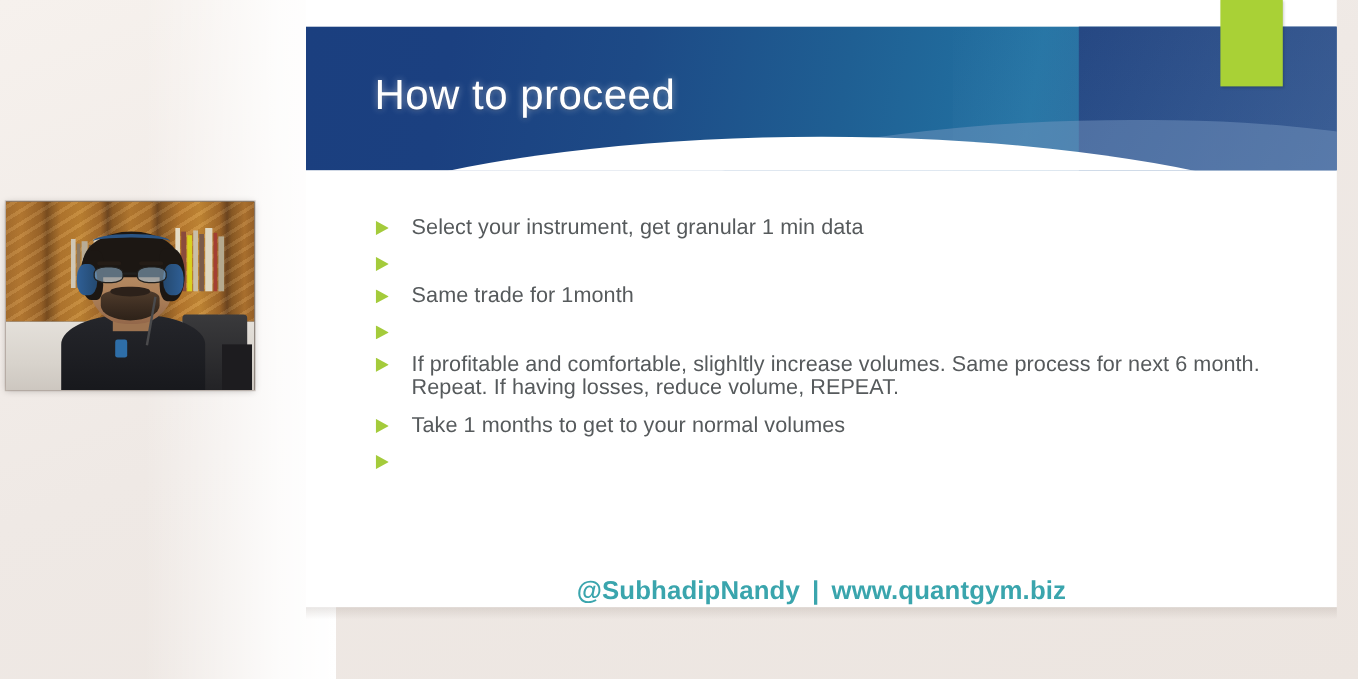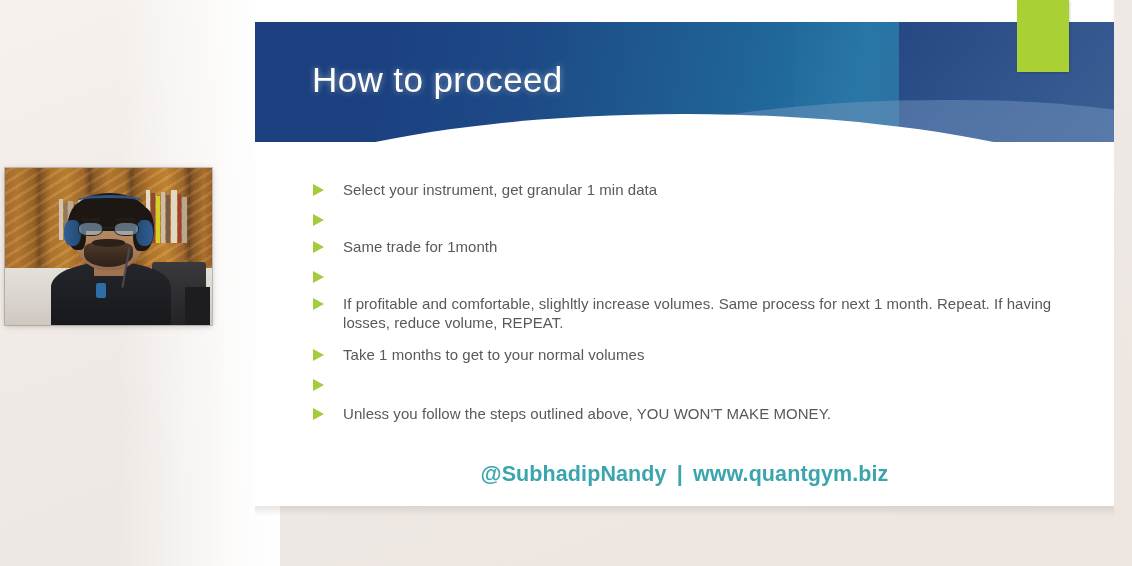--- a/index.html
+++ b/index.html
@@ -258,31 +258,31 @@
   .bullet-marker {
     flex: 0 0 auto;
     width: 11px; height: 12px;
     margin-top: 4px;
     margin-right: 19px;
     background: #a4cb3b;
     clip-path: polygon(0 0, 100% 50%, 0 100%);
   }
   .bullet-text {
     color: #565a5c;
-    font-size: 15px;
+    font-size: 18px;
     line-height: 19px;
     font-weight: 400;
     letter-spacing: .05px;
   }
   .bullet.tight { margin-bottom: 13px; }
 
   
   #footer {
     position: absolute;
-    left: 0; top: 462px;
+    left: 0; top: 480px;
     width: 859px;
     text-align: center;
     z-index: 5;
     color: #3aa5ad;
     font-size: 21.5px;
     font-weight: 700;
     letter-spacing: .1px;
   }
   #footer .sep { padding: 0 4px; }
 
@@ -375,36 +375,32 @@
         <span class="bullet-marker"></span>
         <span class="bullet-text">Same trade for 1month</span>
       </div>
 
       <div class="bullet">
         <span class="bullet-marker"></span>
       </div>
 
       <div class="bullet tight">
         <span class="bullet-marker"></span>
-        <span class="bullet-text">If profitable and comfortable, slighltly increase volumes. Same process for next 1 month. Repeat.  If having losses, reduce volume, REPEAT.</span>
+        <span class="bullet-text">If profitable and comfortable, slighltly increase volumes. Same process for next 6 month. Repeat.  If having losses, reduce volume, REPEAT.</span>
       </div>
 
       <div class="bullet">
         <span class="bullet-marker"></span>
         <span class="bullet-text">Take 1 months to get to your normal volumes</span>
       </div>
 
       <div class="bullet tight">
         <span class="bullet-marker"></span>
       </div>
 
-      <div class="bullet">
-        <span class="bullet-marker"></span>
-        <span class="bullet-text">Unless you follow the steps outlined above, YOU WON'T MAKE MONEY.</span>
-      </div>
 
     </div>
 
     <div id="footer">
       <span>@SubhadipNandy</span>
       <span class="sep">|</span>
       <span>www.quantgym.biz</span>
     </div>
 
   </div>

